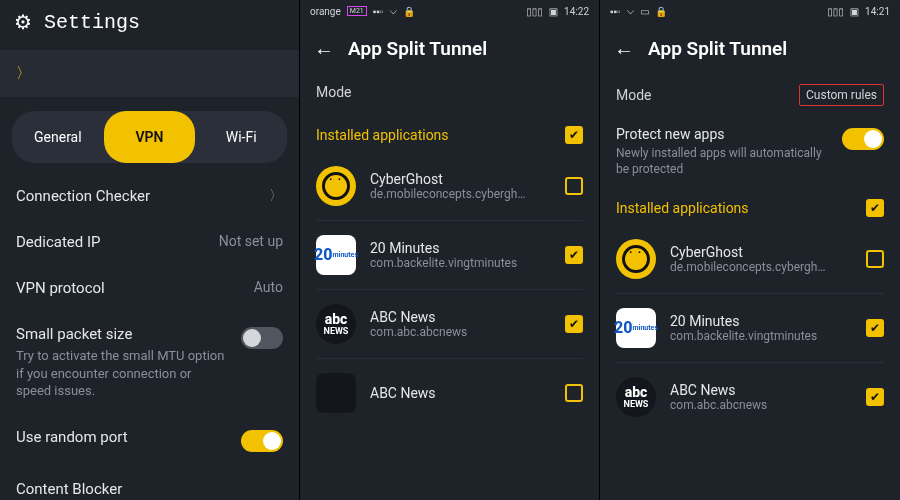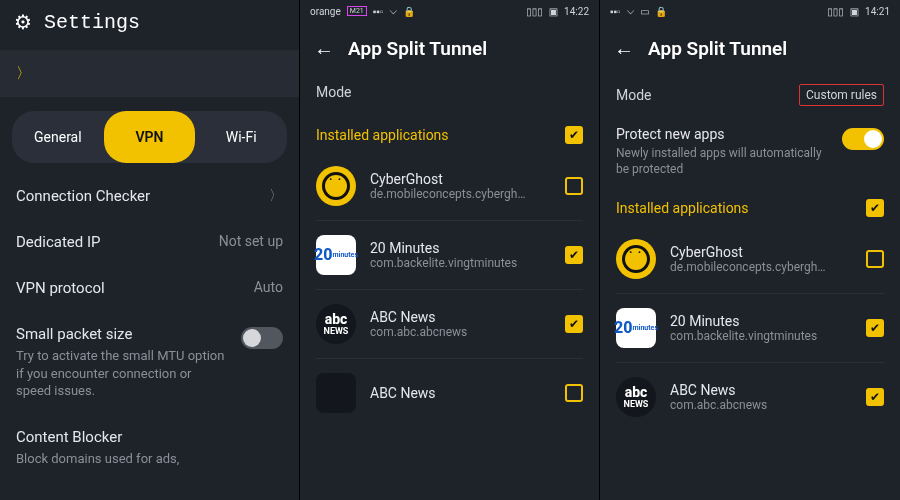--- a/index.html
+++ b/index.html
@@ -113,20 +113,26 @@
       </div>
       <div class="item1">
         <div>
           <div class="lbl">Small packet size</div>
           <div class="sub">Try to activate the small MTU option if you encounter connection or speed issues.</div>
         </div>
         <div class="toggle">
             <div class="knob"></div>
           </div>
       </div>
+      <div class="item1">
+        <div class="lbl">Use random port</div>
+        <div class="toggle on">
+            <div class="knob"></div>
+          </div>
+      </div>
       <div class="item1" style="padding-bottom:0;">
         <div>
           <div class="lbl">Content Blocker</div>
           <div class="sub">Block domains used for ads,</div>
         </div>
       </div>
     </div>
   </div>
 
   <div class="pane">

